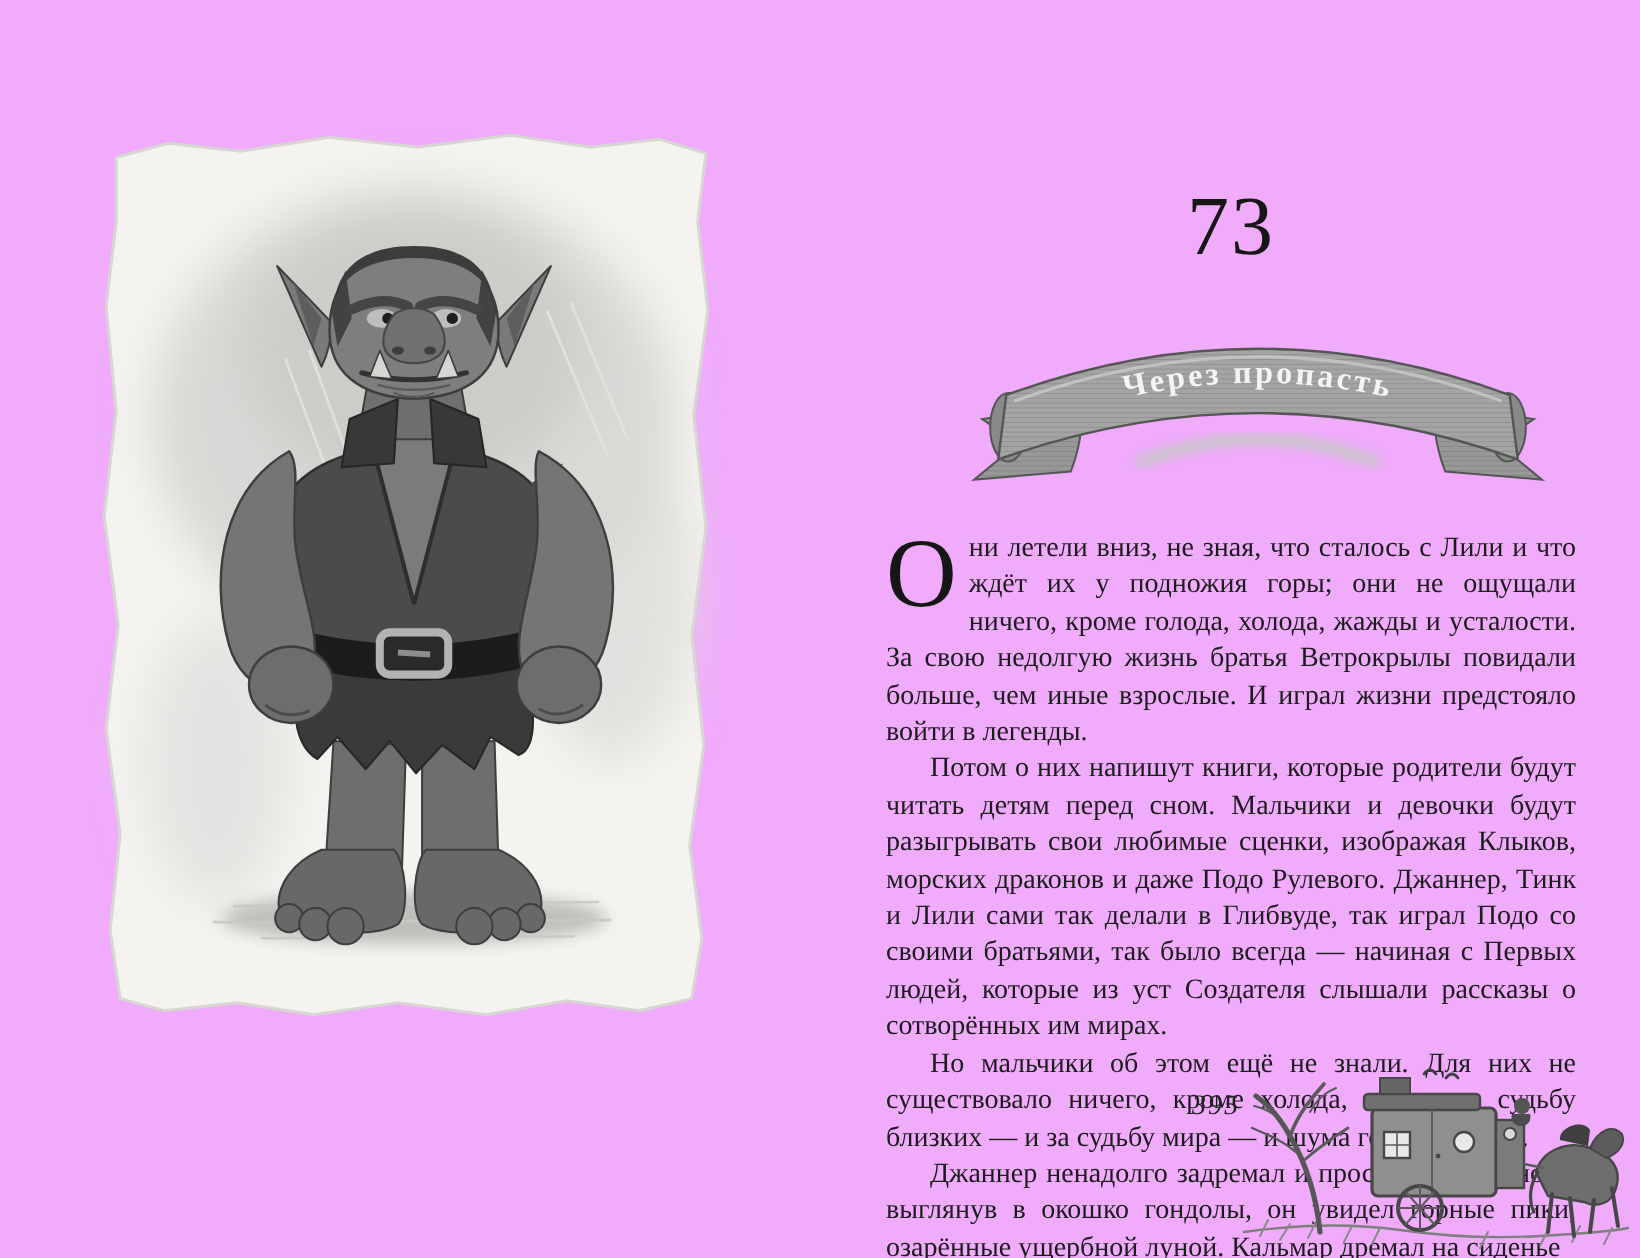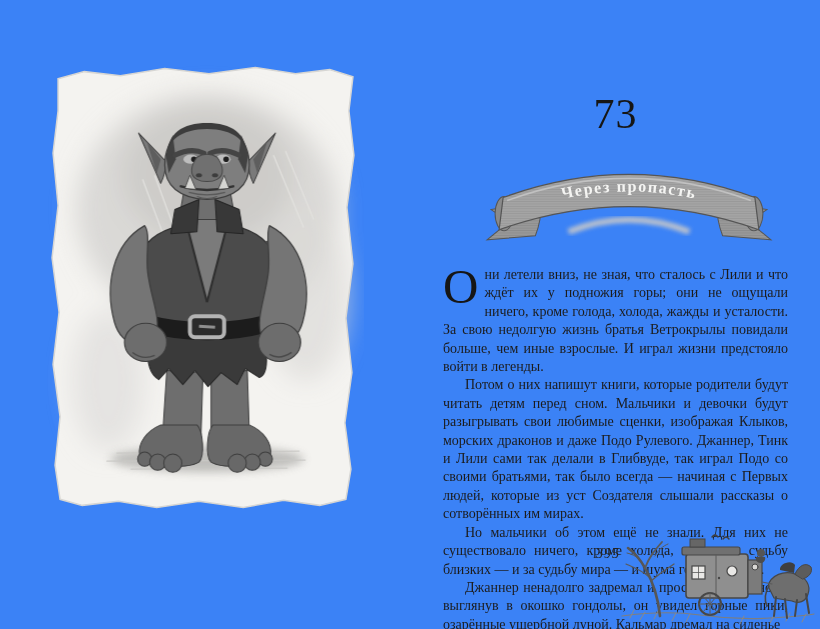--- a/index.html
+++ b/index.html
@@ -1,17 +1,17 @@
 <!DOCTYPE html>
 <html lang="ru"><head>
 <meta charset="utf-8">
 <style>
   html,body{margin:0;padding:0;background:#ffffff;}
   .spread{
-    position:relative;width:820px;height:629px;background:#3b82f6;
+    position:relative;width:820px;height:629px;background:#f0abfc;
     overflow:hidden;font-family:"Liberation Serif","DejaVu Serif",serif;color:#1d1d1d;
   }
   
   .left-page{position:absolute;left:46px;top:58px;width:318px;height:460px;}
   .left-page svg{display:block;width:100%;height:100%;}
   
   .right-page{position:absolute;left:443px;top:0;width:345px;height:629px;}
   .chapter-number{
     position:absolute;top:92px;left:0;width:100%;text-align:center;
     font-size:42px;line-height:44px;font-weight:400;color:#161616;letter-spacing:1px;

